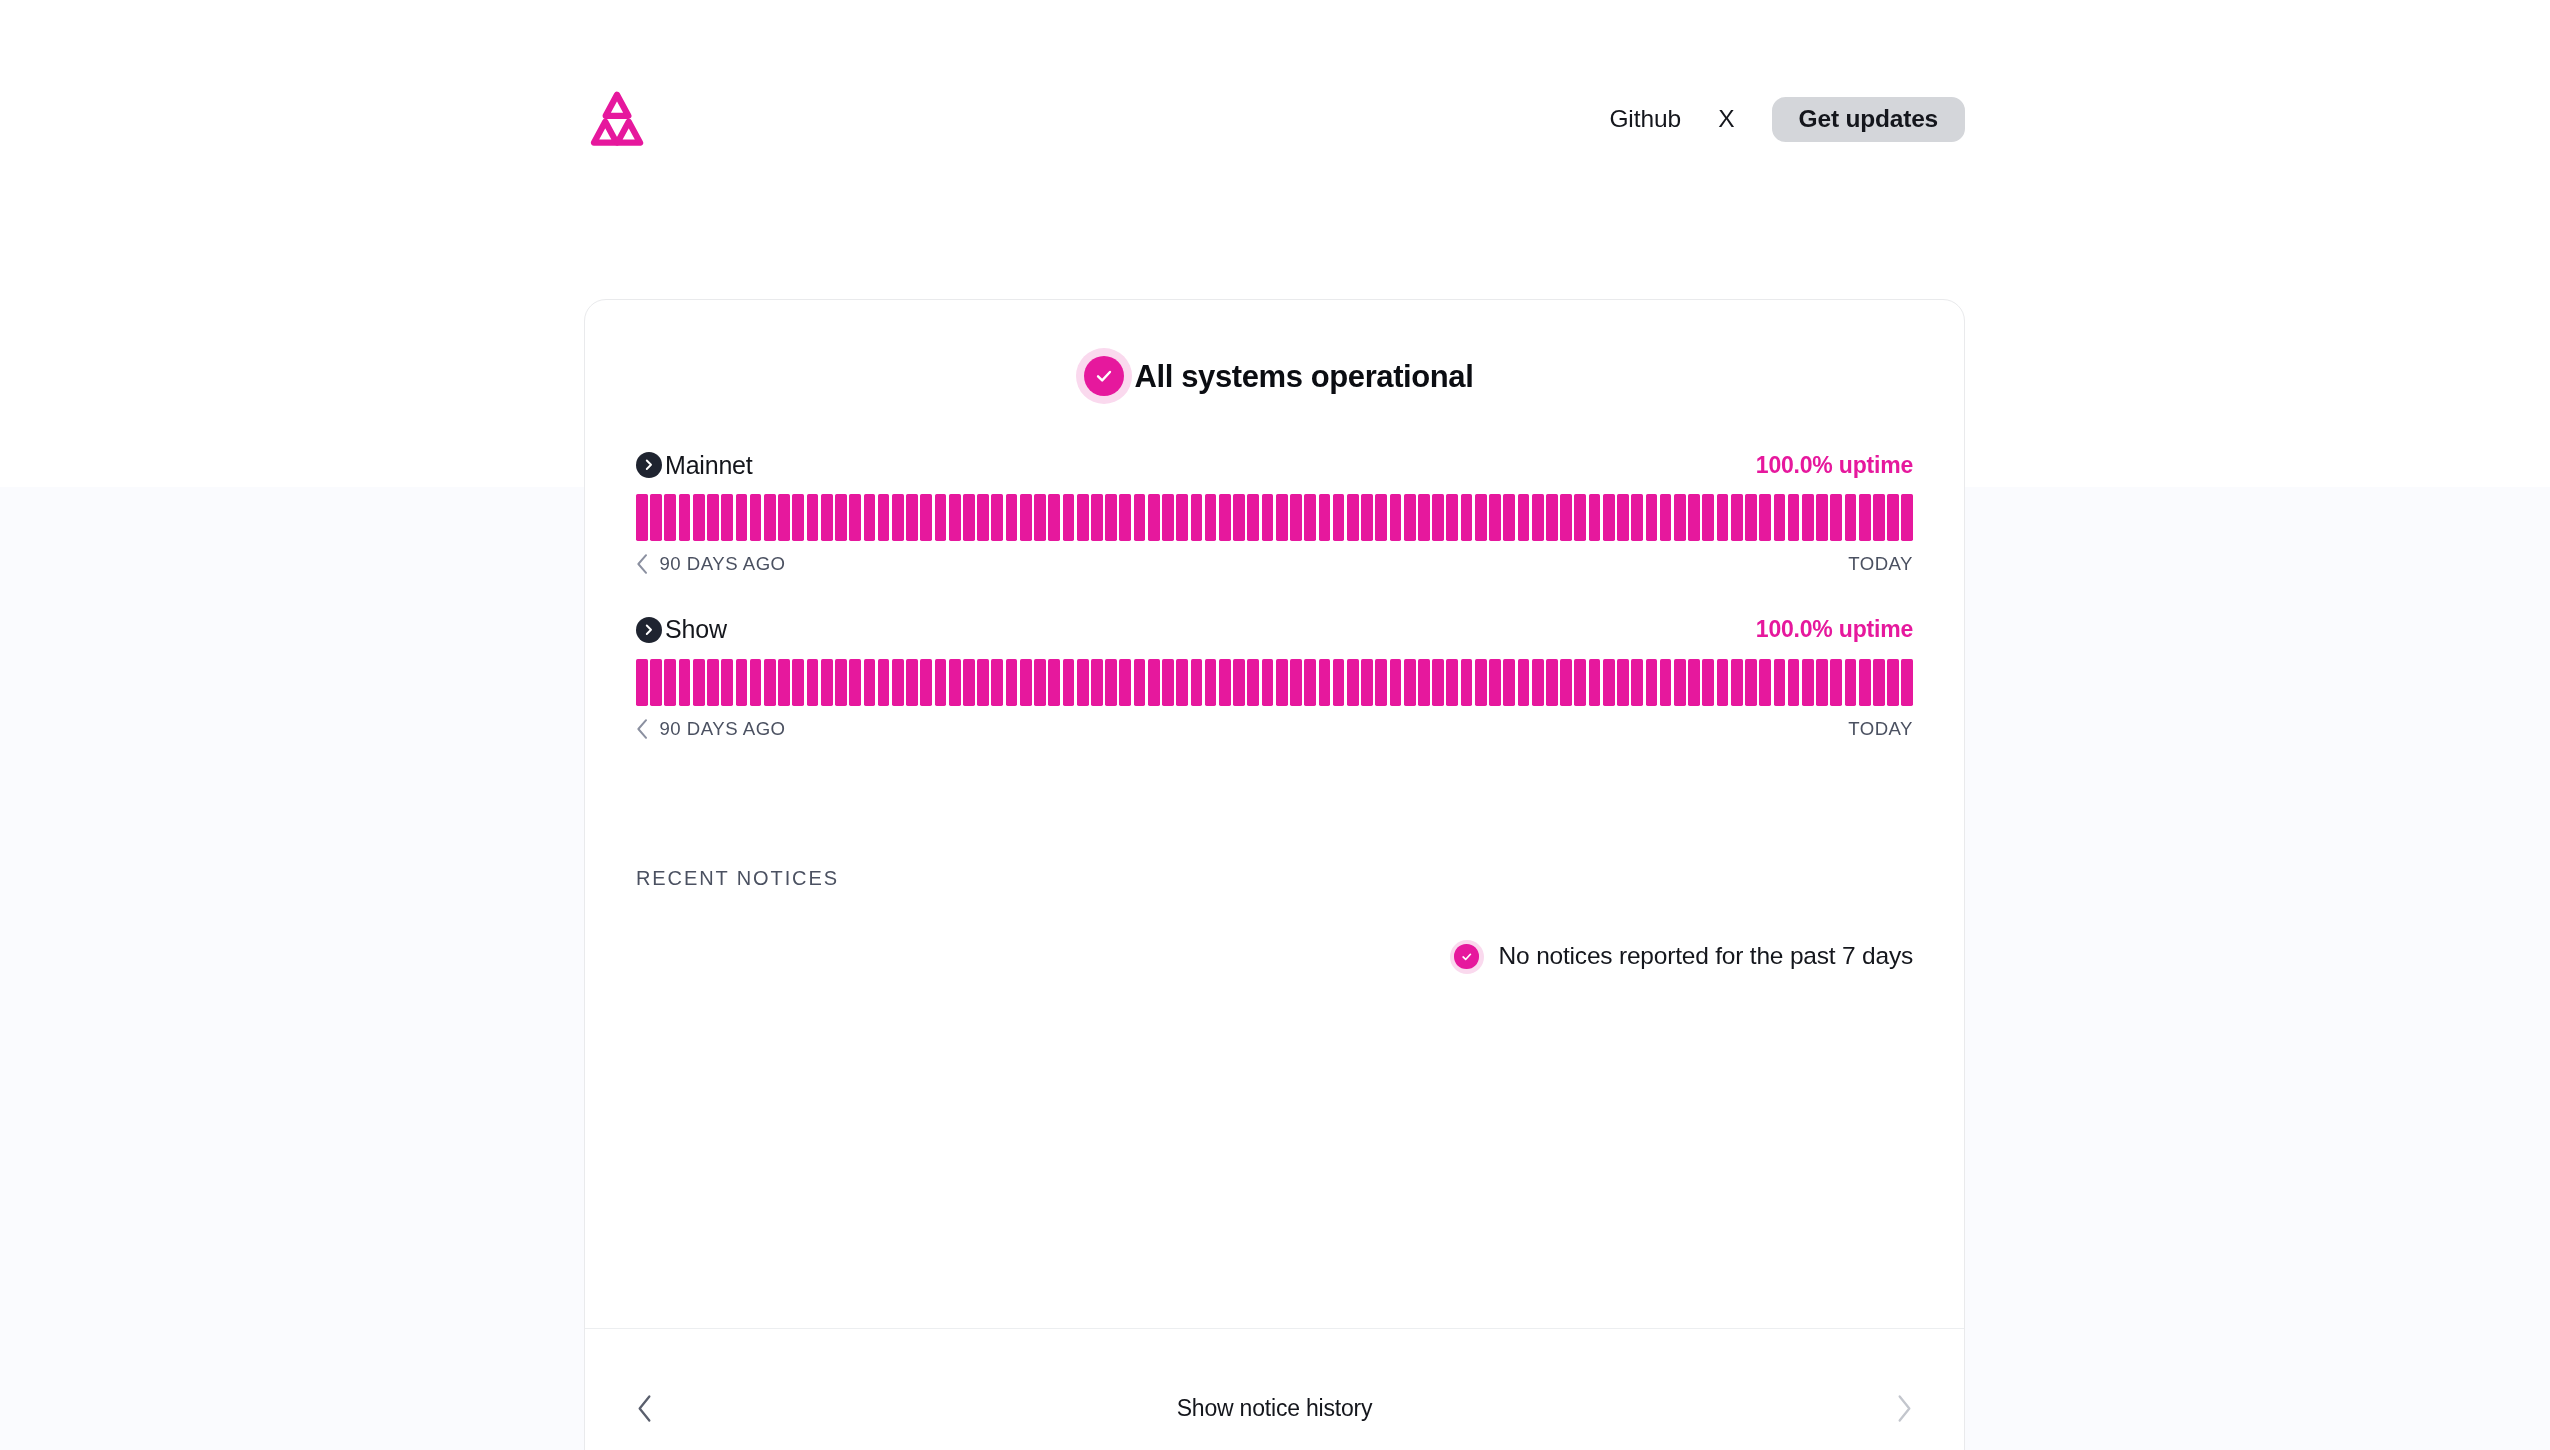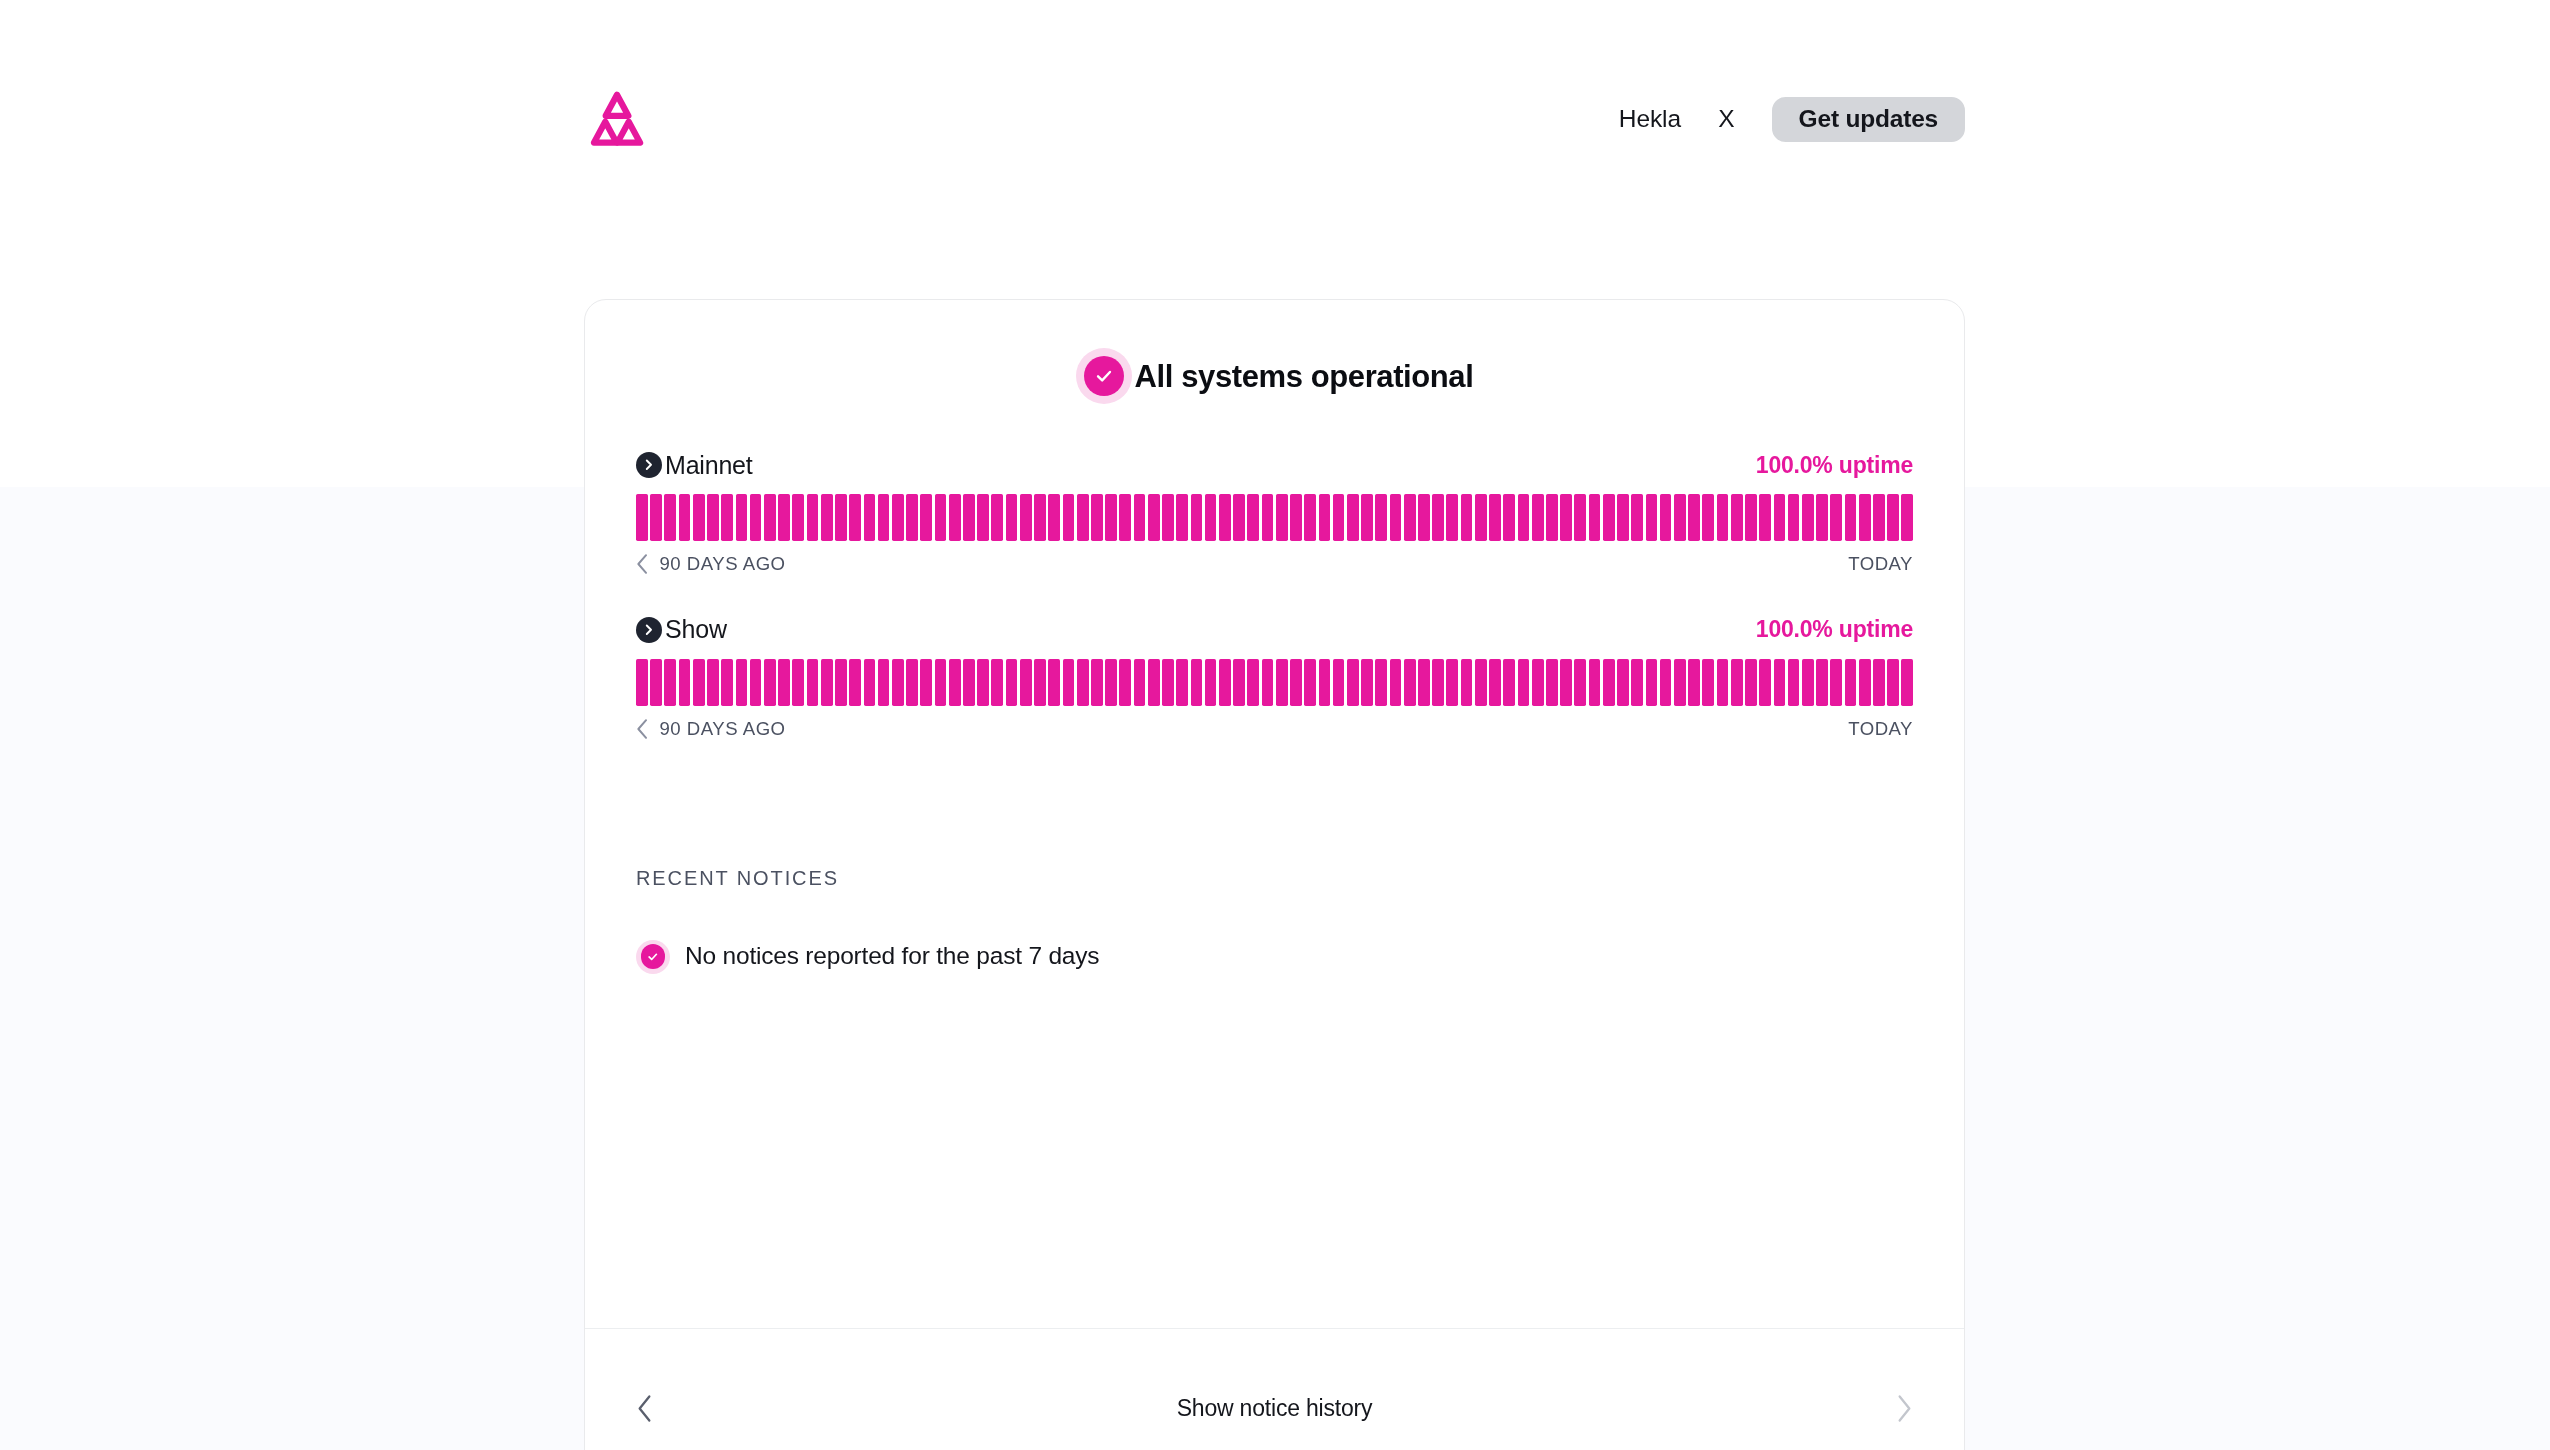--- a/index.html
+++ b/index.html
@@ -241,20 +241,21 @@
     letter-spacing: 1.9px;
     font-weight: 400;
     line-height: 1;
   }
 
   .notice-row {
     display: flex;
     align-items: center;
     gap: 15px;
     margin-top: 52px;
+    justify-content: flex-end;
   }
 
   .notice-badge {
     position: relative;
     width: 34px;
     height: 34px;
     display: flex;
     align-items: center;
     justify-content: center;
     flex: none;
@@ -331,21 +332,21 @@
       <svg class="brand-logo" viewBox="0 0 78 74">
         <g fill="none" stroke="#e6189d" stroke-width="7.5" stroke-linejoin="round" stroke-linecap="round">
           <path d="M39 7 L52.5 32 L25.5 32 Z"></path>
           <path d="M25 39 L38.5 64 L11.5 64 Z"></path>
           <path d="M53 39 L66.5 64 L39.5 64 Z"></path>
         </g>
       </svg>
     </a>
 
     <nav class="nav-links">
-      <a class="nav-link" href="#">Hekla</a>
+      <a class="nav-link" href="#">Github</a>
       <a class="nav-link" href="#">X</a>
       <button class="nav-cta">Get updates</button>
     </nav>
 
   </header>
 
   <section class="status-card">
 
     <div class="card-hero">
       <span class="status-badge">

